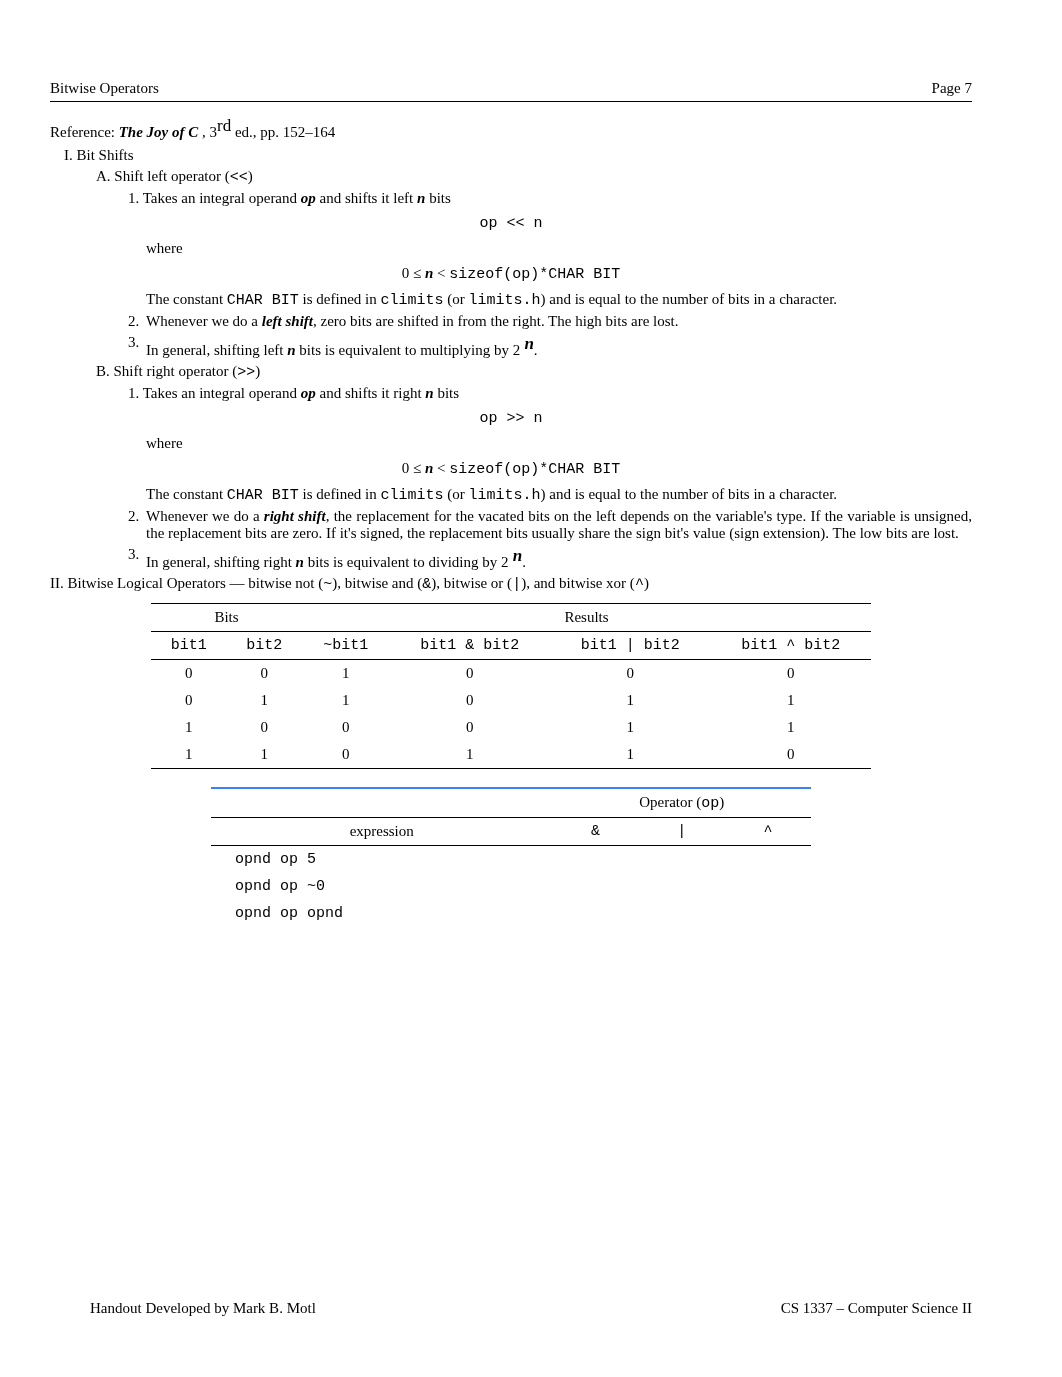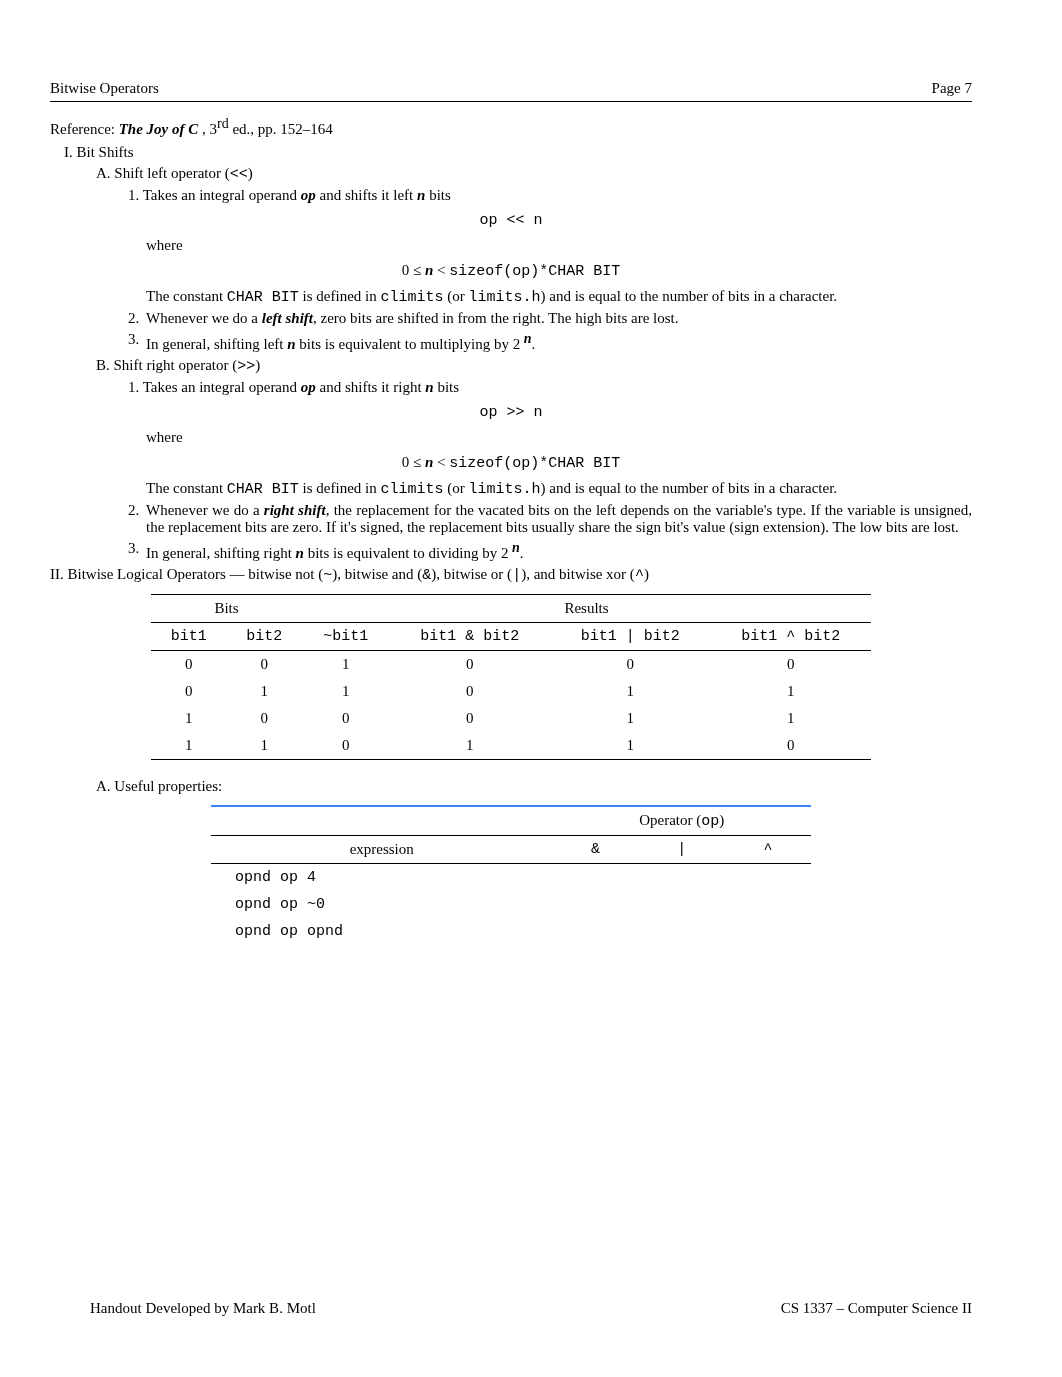--- a/index.html
+++ b/index.html
@@ -26,21 +26,21 @@
   hr.rule {
     border: none;
     border-top: 1px solid #000;
     margin: 2px 0 14px 0;
   }
   .ref {
     margin-bottom: 6px;
   }
   .italic { font-style: italic; font-weight: bold; }
   .tt { font-family: "Courier New", Courier, monospace; }
-  .sup { font-size: 14px; vertical-align: super; }
+  .sup { font-size: 17px; vertical-align: super; }
   .center { text-align: center; margin: 8px 0; }
   .indent0 { margin-left: 14px; margin-top: 3px; margin-bottom: 4px; }
   .indent1 { margin-left: 46px; margin-top: 4px; margin-bottom: 4px; }
   .indent2 { margin-left: 78px; margin-top: 4px; margin-bottom: 4px; }
   .body2 { margin-left: 96px; margin-top: 4px; margin-bottom: 4px; text-align: justify; }
   .body2b { margin-left: 78px; margin-top: 4px; margin-bottom: 4px; text-align: justify; }
   .li2 { display: flex; }
   .li2-num { width: 18px; flex-shrink: 0; }
   .li2-txt { flex: 1; text-align: justify; }
   table.truth {
@@ -199,36 +199,35 @@
       <td>1</td>
           <td>1</td>
           <td>0</td>
           <td>1</td>
           <td>1</td>
           <td>0</td>
     </tr>
   </tbody>
     </table>
 
-  <div class="indent1">A. Useful properties:</div>
 
   <table class="prop">
     <tbody>
         <tr class="topborder botborder">
       <th></th>
       <th colspan="3"><span>Operator (</span><span class="tt">op</span><span>)</span></th>
     </tr>
     <tr class="botborder">
       <th style="text-align:center;">expression</th>
       <th class="tt">&amp;</th>
       <th class="tt">|</th>
       <th class="tt">^</th>
     </tr>
     <tr>
-          <td class="tt lefttxt">opnd op 4</td>
+          <td class="tt lefttxt">opnd op 5</td>
           <td></td>
           <td></td>
           <td></td>
         </tr>
     <tr>
           <td class="tt lefttxt">opnd op ~0</td>
           <td></td>
           <td></td>
           <td></td>
         </tr>

